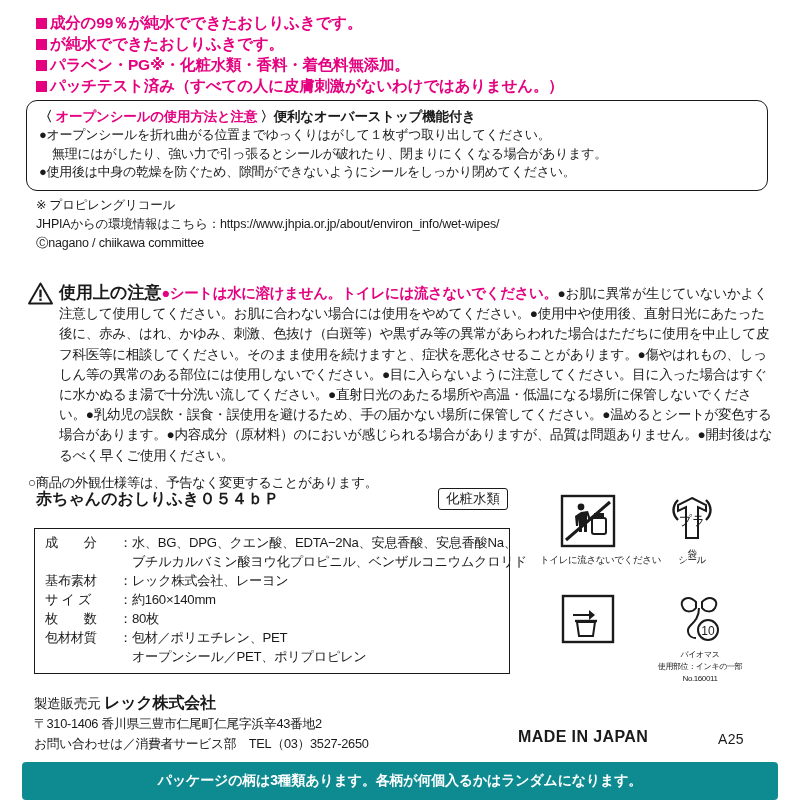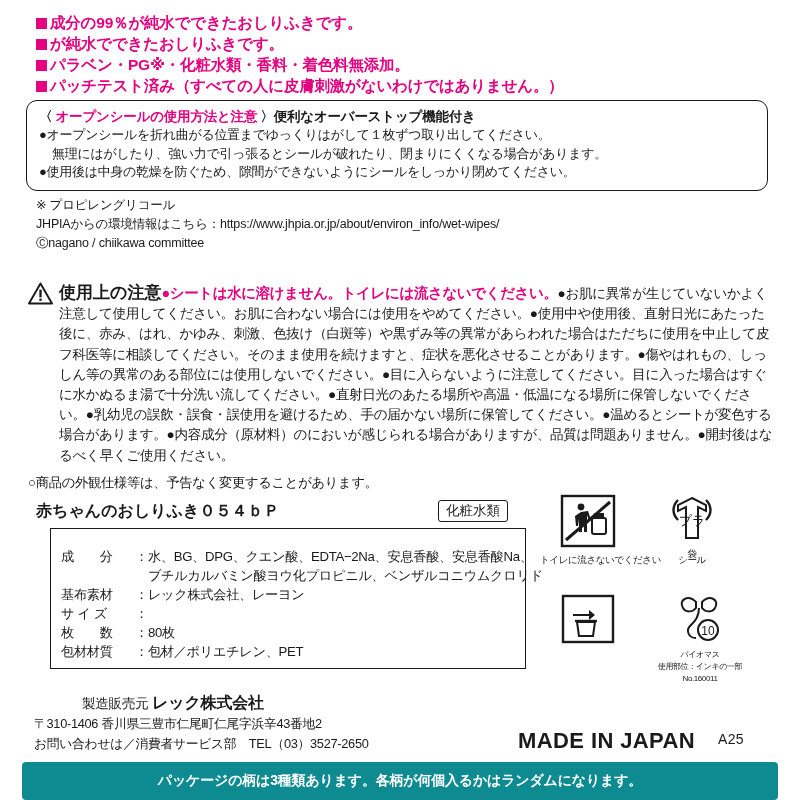--- a/index.html
+++ b/index.html
@@ -133,21 +133,21 @@
     font-size: 13.3px;
     line-height: 20px;
     letter-spacing: -0.3px;
     margin-top: 7px;
   }
 
   
   .prod-row {
     position: absolute;
     left: 36px;
-    top: 500px;
+    top: 488px;
     width: 472px;
     display: flex;
     align-items: center;
     justify-content: space-between;
   }
   .prod-name {
     font-size: 16px;
     font-weight: bold;
     letter-spacing: 0px;
     white-space: nowrap;
@@ -157,26 +157,26 @@
     border-radius: 3px;
     padding: 2px 7px 3px;
     font-size: 13.5px;
     line-height: 15px;
     white-space: nowrap;
   }
 
   
   .spec-box {
     position: absolute;
-    left: 50px;
+    left: 34px;
     top: 528px;
     width: 476px;
     border: 1.4px solid #1a1a1a;
     box-sizing: border-box;
-    padding: 18px 8px 7px 10px;
+    padding: 4px 8px 7px 10px;
   }
   .spec-row {
     display: flex;
     font-size: 13.2px;
     line-height: 19px;
     letter-spacing: -0.3px;
   }
   .spec-label {
     flex: 0 0 74px;
     white-space: pre;
@@ -198,39 +198,38 @@
     position: absolute;
     left: 34px;
     top: 692px;
     width: 500px;
   }
   .co-line1 {
     font-size: 13.5px;
     line-height: 21px;
     letter-spacing: -0.2px;
     white-space: nowrap;
-    margin-left: 48px;
   }
   .co-line1 .big {
     font-size: 16px;
     font-weight: bold;
   }
   .co-line {
     font-size: 12.8px;
     line-height: 20px;
     letter-spacing: -0.3px;
     white-space: nowrap;
   }
 
   
   .mij {
     position: absolute;
     left: 518px;
     top: 728px;
-    font-size: 22px;
+    font-size: 16px;
     font-weight: bold;
     letter-spacing: 0.4px;
     white-space: nowrap;
   }
   .code {
     position: absolute;
     left: 718px;
     top: 731px;
     font-size: 14px;
     letter-spacing: 0.3px;
@@ -334,31 +333,33 @@
       </div>
     </div>
     <div class="spec-row">
       <div class="spec-label">基布素材</div>
       <div class="spec-sep">：</div>
       <div class="spec-val">レック株式会社、レーヨン</div>
     </div>
     <div class="spec-row">
       <div class="spec-label">サ イ ズ</div>
       <div class="spec-sep">：</div>
+      <div class="spec-val">約160×140mm</div>
     </div>
     <div class="spec-row">
       <div class="spec-label">枚　　数</div>
       <div class="spec-sep">：</div>
       <div class="spec-val">80枚</div>
     </div>
     <div class="spec-row">
       <div class="spec-label">包材材質</div>
       <div class="spec-sep">：</div>
       <div class="spec-val">
         <span>包材／ポリエチレン、PET</span>
+        <span class="sub">オープンシール／PET、ポリプロピレン</span>
       </div>
     </div>
   </div>
 
   <div class="icons">
 
     <div class="icon-cell" style="left:0px; top:0px; width:96px;">
       <svg width="56" height="54" viewBox="0 0 56 54">
         <rect x="2" y="2" width="52" height="50" fill="none" stroke="#1a1a1a" stroke-width="2.4"></rect>
         <circle cx="21" cy="13" r="3.4" fill="#1a1a1a"></circle>

